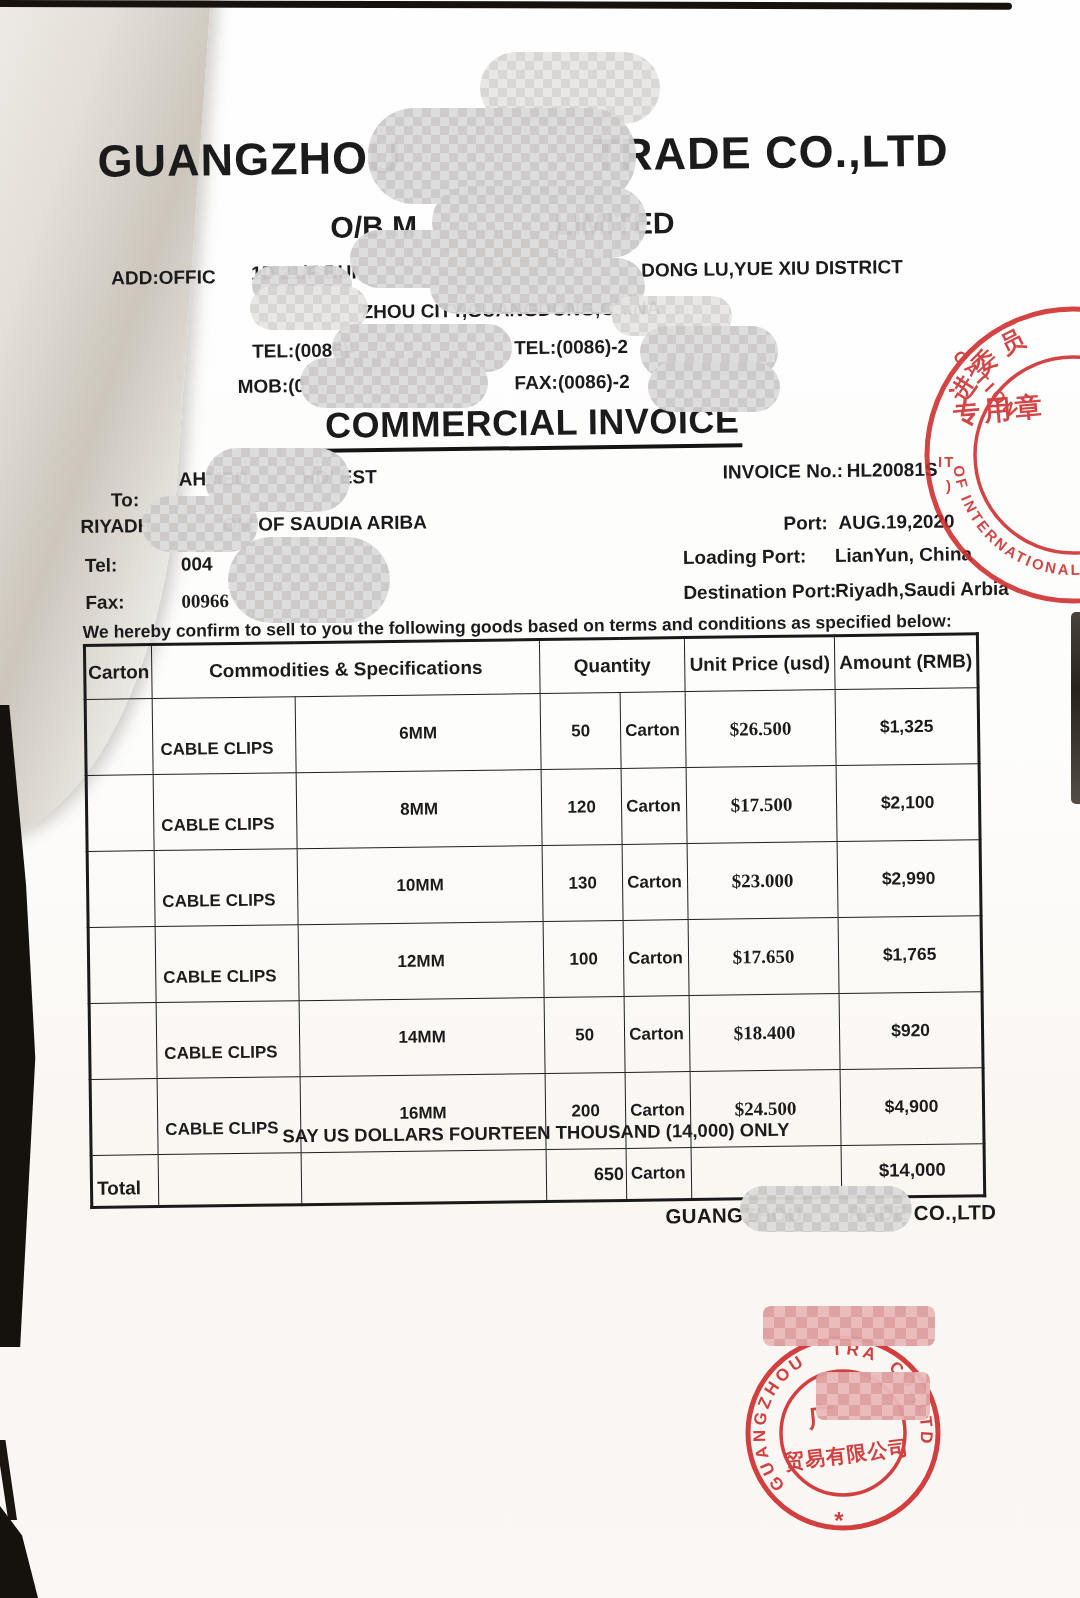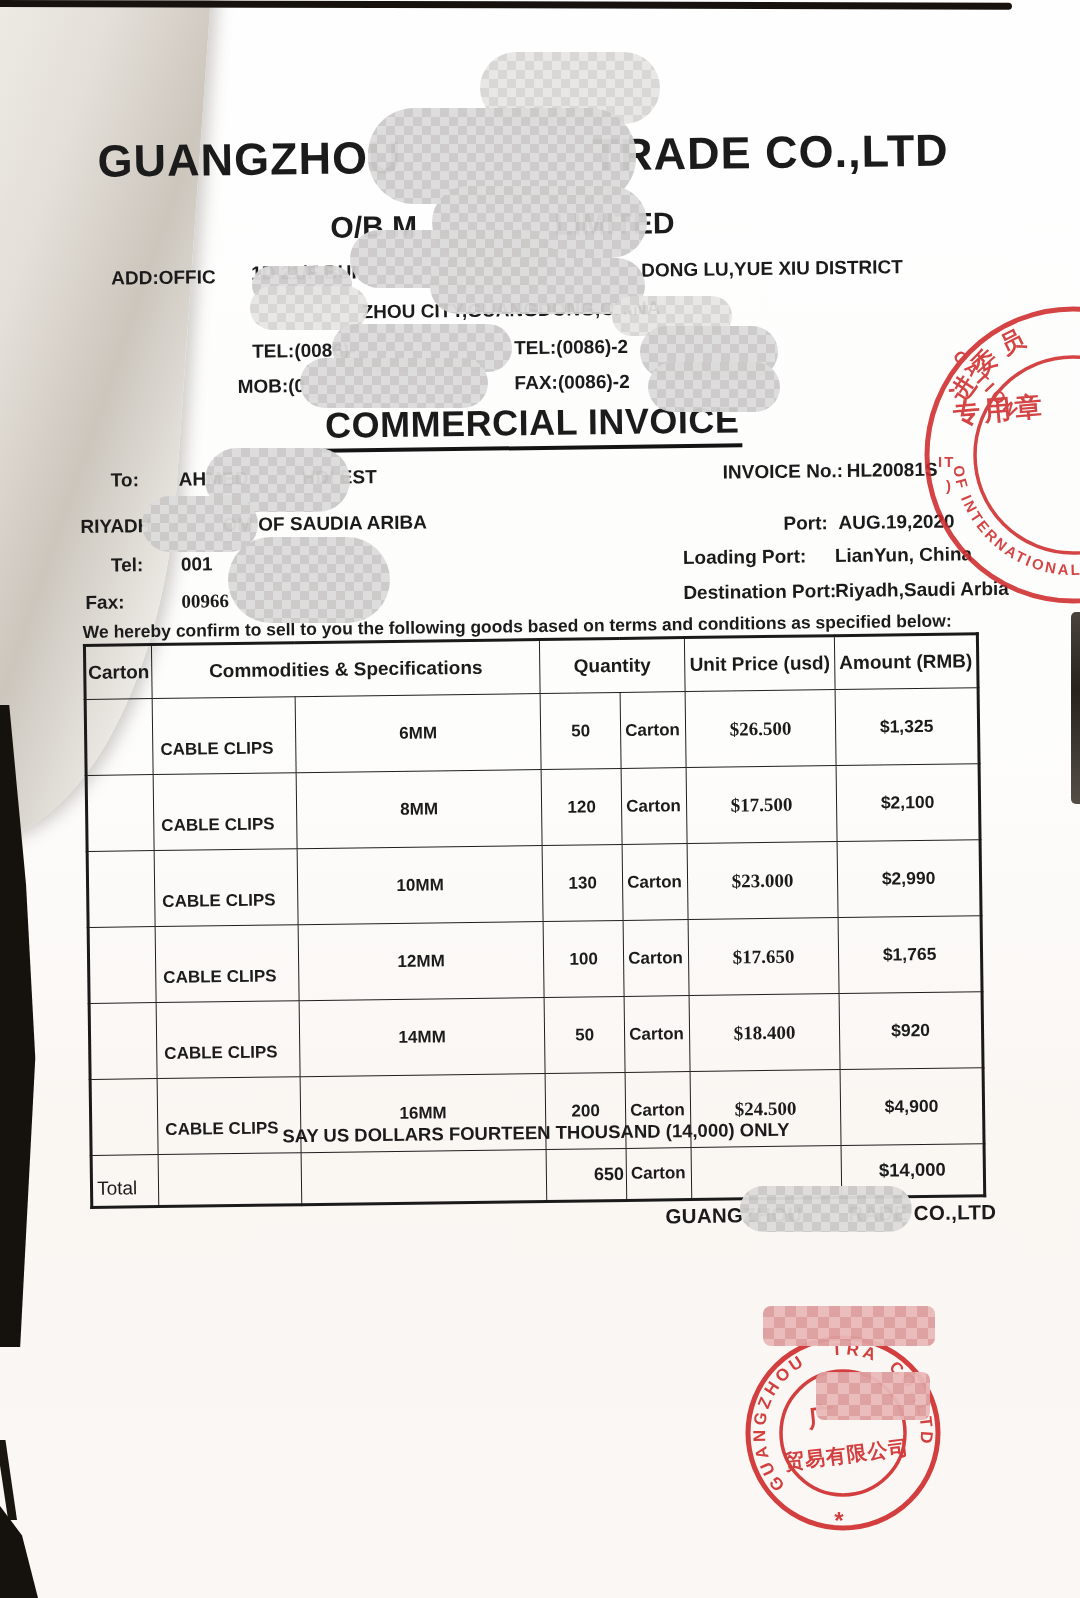--- a/index.html
+++ b/index.html
@@ -35,21 +35,21 @@
   table.goods,.goods th,.goods td{border:1.6px solid #1f1f1f;}
   table.goods{border:3px solid #1a1a1a;}
   .goods th{font-size:19px;font-weight:800;height:52px;padding:0;}
   .goods td{height:61px;padding:0;font-weight:700;font-size:17px;}
   .goods .c{text-align:center;}
   .goods .item{text-align:left;padding-left:7px;vertical-align:bottom;padding-bottom:14px;}
   .goods .unit{text-align:left;padding-left:4px;}
   .goods .price{font-family:"Liberation Serif",serif;font-size:19px;font-weight:600;text-align:center;}
   .goods .amt{font-size:17.5px;text-align:center;}
   .goods tr.total td{height:44px;}
-  .goods .tlabel{font-size:19px;font-weight:400;text-align:left;padding-left:4px;vertical-align:bottom;padding-bottom:6px;}
+  .goods .tlabel{font-size:19px;font-weight:700;text-align:left;padding-left:4px;vertical-align:bottom;padding-bottom:6px;}
   .goods .tqty{text-align:right;font-size:18px;font-weight:800;padding-right:2px;}
   .say{left:85px;top:1122px;width:893px;text-align:center;font-size:18.5px;font-weight:800;}
   .sig{font-size:20.5px;font-weight:800;letter-spacing:.3px;}
   
   .blob{position:absolute;border-radius:46px;opacity:.96;
     background:repeating-conic-gradient(#dddcdc 0% 25%,#ccc9c9 0% 50%) 0 0/18px 18px;}
   .blob.light{background:repeating-conic-gradient(#e7e6e5 0% 25%,#d7d5d3 0% 50%) 0 0/18px 18px;opacity:.93;}
   .pinkblob{position:absolute;border-radius:8px;opacity:.95;
     background:repeating-conic-gradient(#eab9b9 0% 25%,#de9e9e 0% 50%) 0 0/22px 22px;}
   
@@ -80,27 +80,27 @@
     <div class="t hdr" style="left:648px;top:261px;">DONG LU,YUE XIU DISTRICT</div>
     <div class="t hdr" style="left:368px;top:299px;">ZHOU CITY,GUANGDONG,CHINA</div>
 
     <div class="t hdr" style="left:258px;top:337px;">TEL:(0086)-</div>
     <div class="t hdr" style="left:520px;top:337px;">TEL:(0086)-2</div>
     <div class="t hdr" style="left:243px;top:372px;">MOB:(0</div>
     <div class="t hdr" style="left:520px;top:372px;">FAX:(0086)-2</div>
 
     <div class="t doctitle" style="left:327px;top:402px;">COMMERCIAL INVOICE</div>
 
-    <div class="t party" style="left:115px;top:464px;">To:</div>
+    <div class="t party" style="left:115px;top:484px;">To:</div>
     <div class="t party" style="left:183px;top:464px;">AHMED</div>
     <div class="t party" style="left:306px;top:464px;">HDI EST</div>
     <div class="t party" style="left:84px;top:510px;">RIYADH</div>
     <div class="t party" style="left:226px;top:510px;">OM OF SAUDIA ARIBA</div>
-    <div class="t party" style="left:88px;top:549px;margin-left:26px;">Tel:</div>
-    <div class="t party" style="left:184px;top:549px;">001</div>
+    <div class="t party" style="left:88px;top:549px;">Tel:</div>
+    <div class="t party" style="left:184px;top:549px;">004</div>
     <div class="t party" style="left:88px;top:586px;">Fax:</div>
     <div class="t party" style="left:184px;top:586px;font-family:Liberation Serif, serif;">00966</div>
 
     <div class="t party" style="left:727px;top:464px;">INVOICE  No.:</div>
     <div class="t party" style="left:851px;top:464px;">HL20081S</div>
     <div class="t party" style="left:787px;top:516px;">Port:</div>
     <div class="t party" style="left:842px;top:516px;">AUG.19,2020</div>
     <div class="t party" style="left:686px;top:549px;">Loading Port:</div>
     <div class="t party" style="left:838px;top:549px;">LianYun, China</div>
     <div class="t party" style="left:686px;top:584px;">Destination Port:</div>

